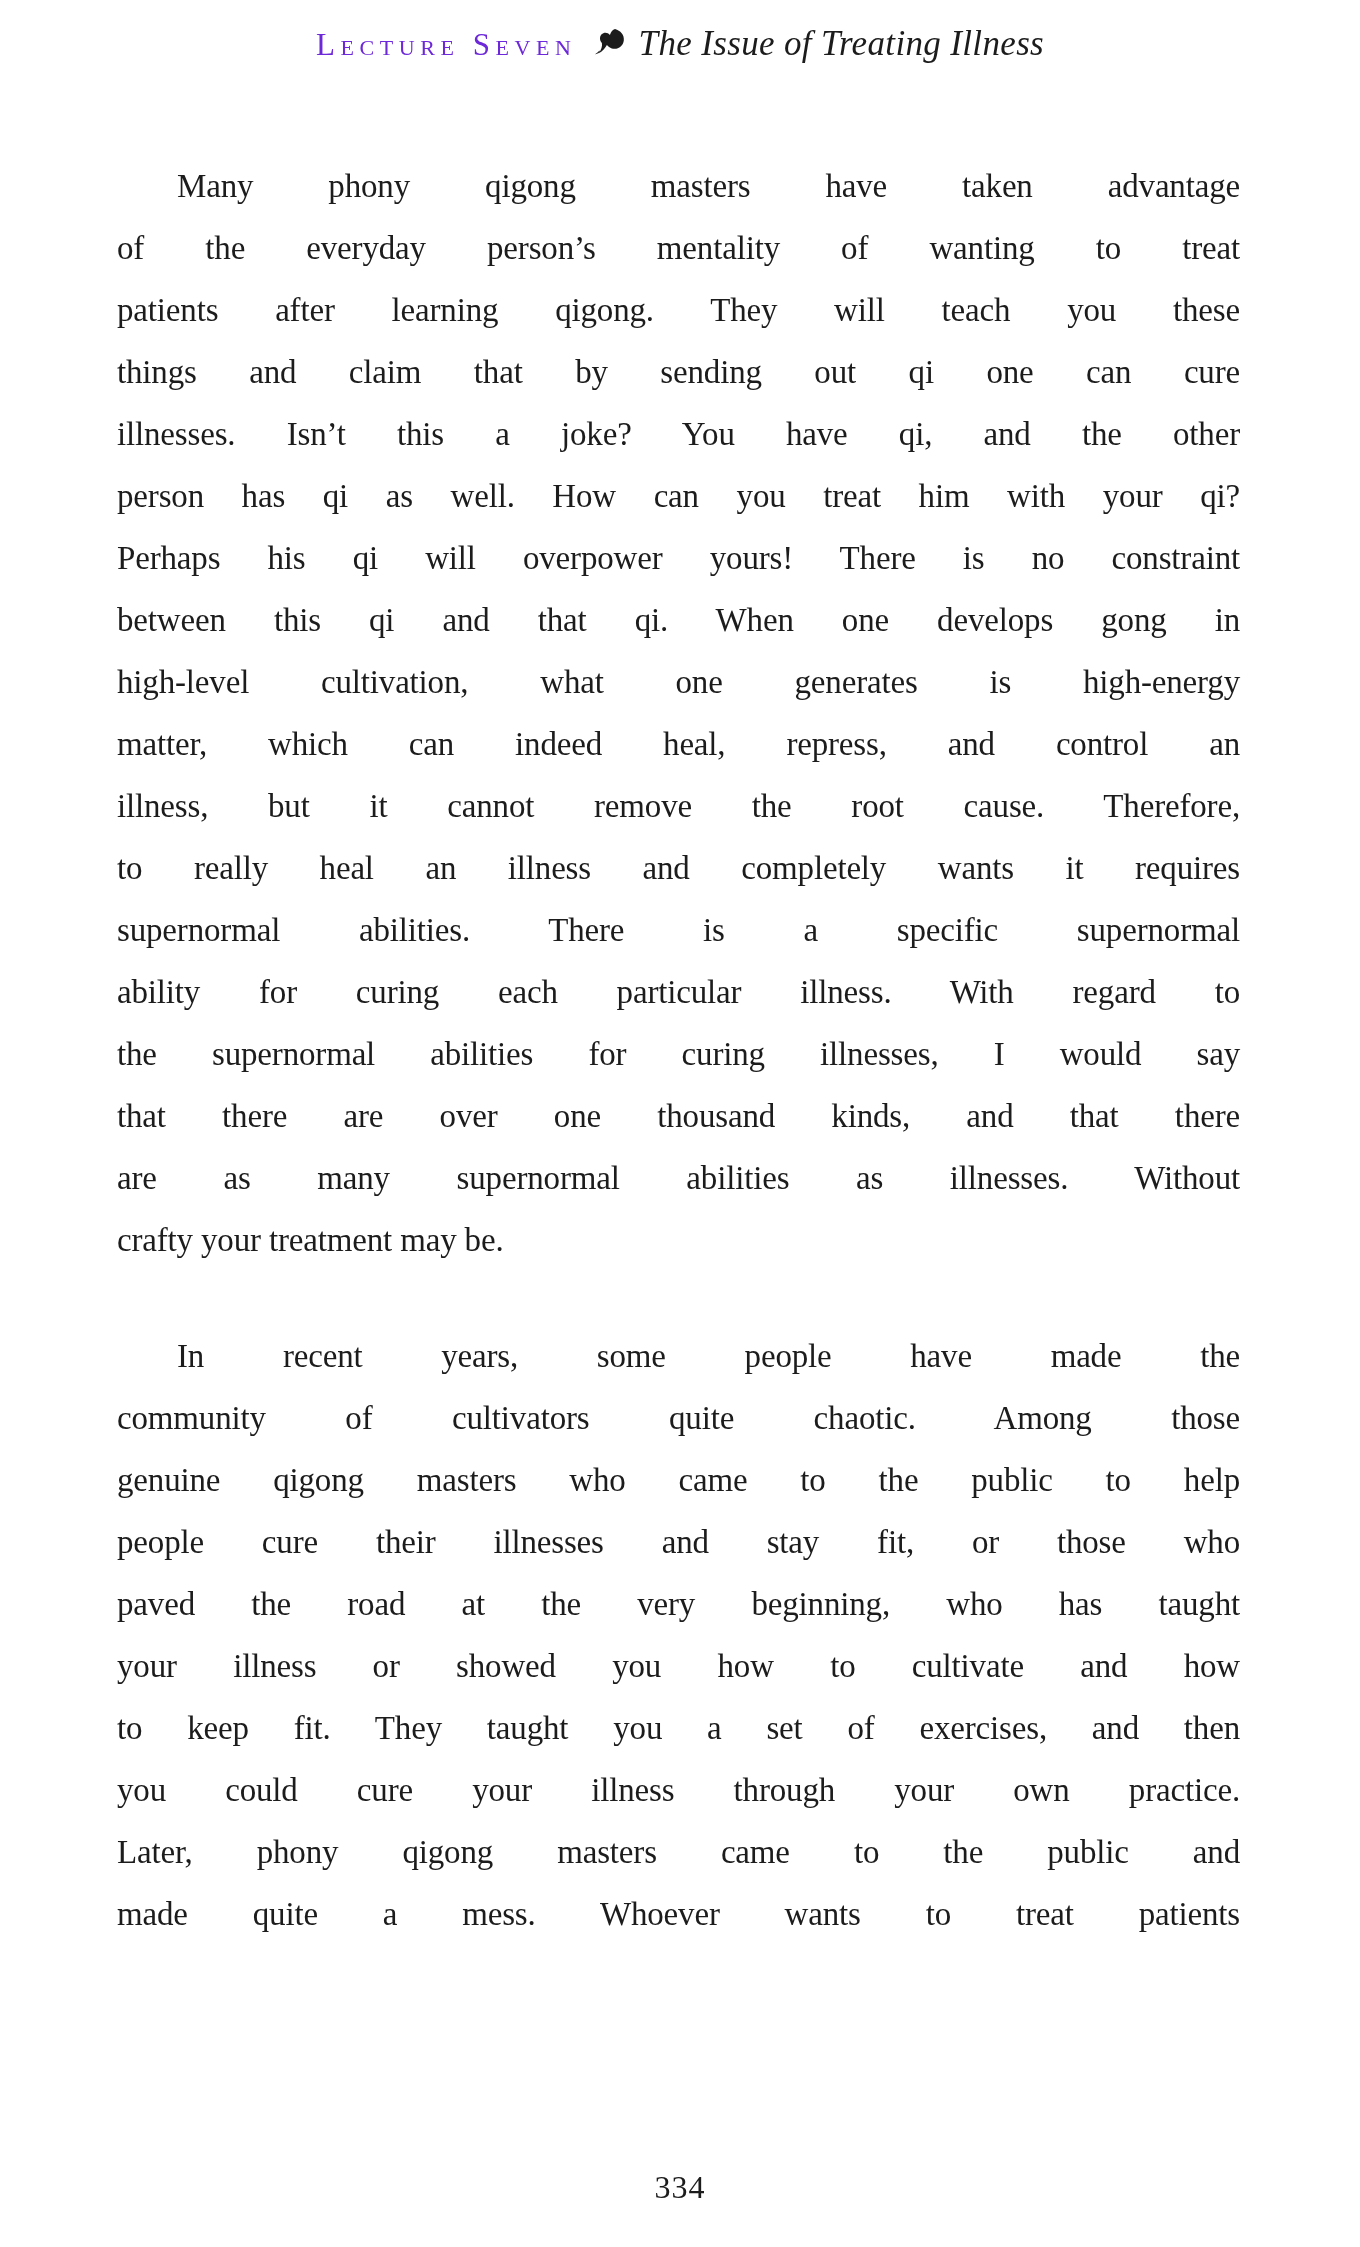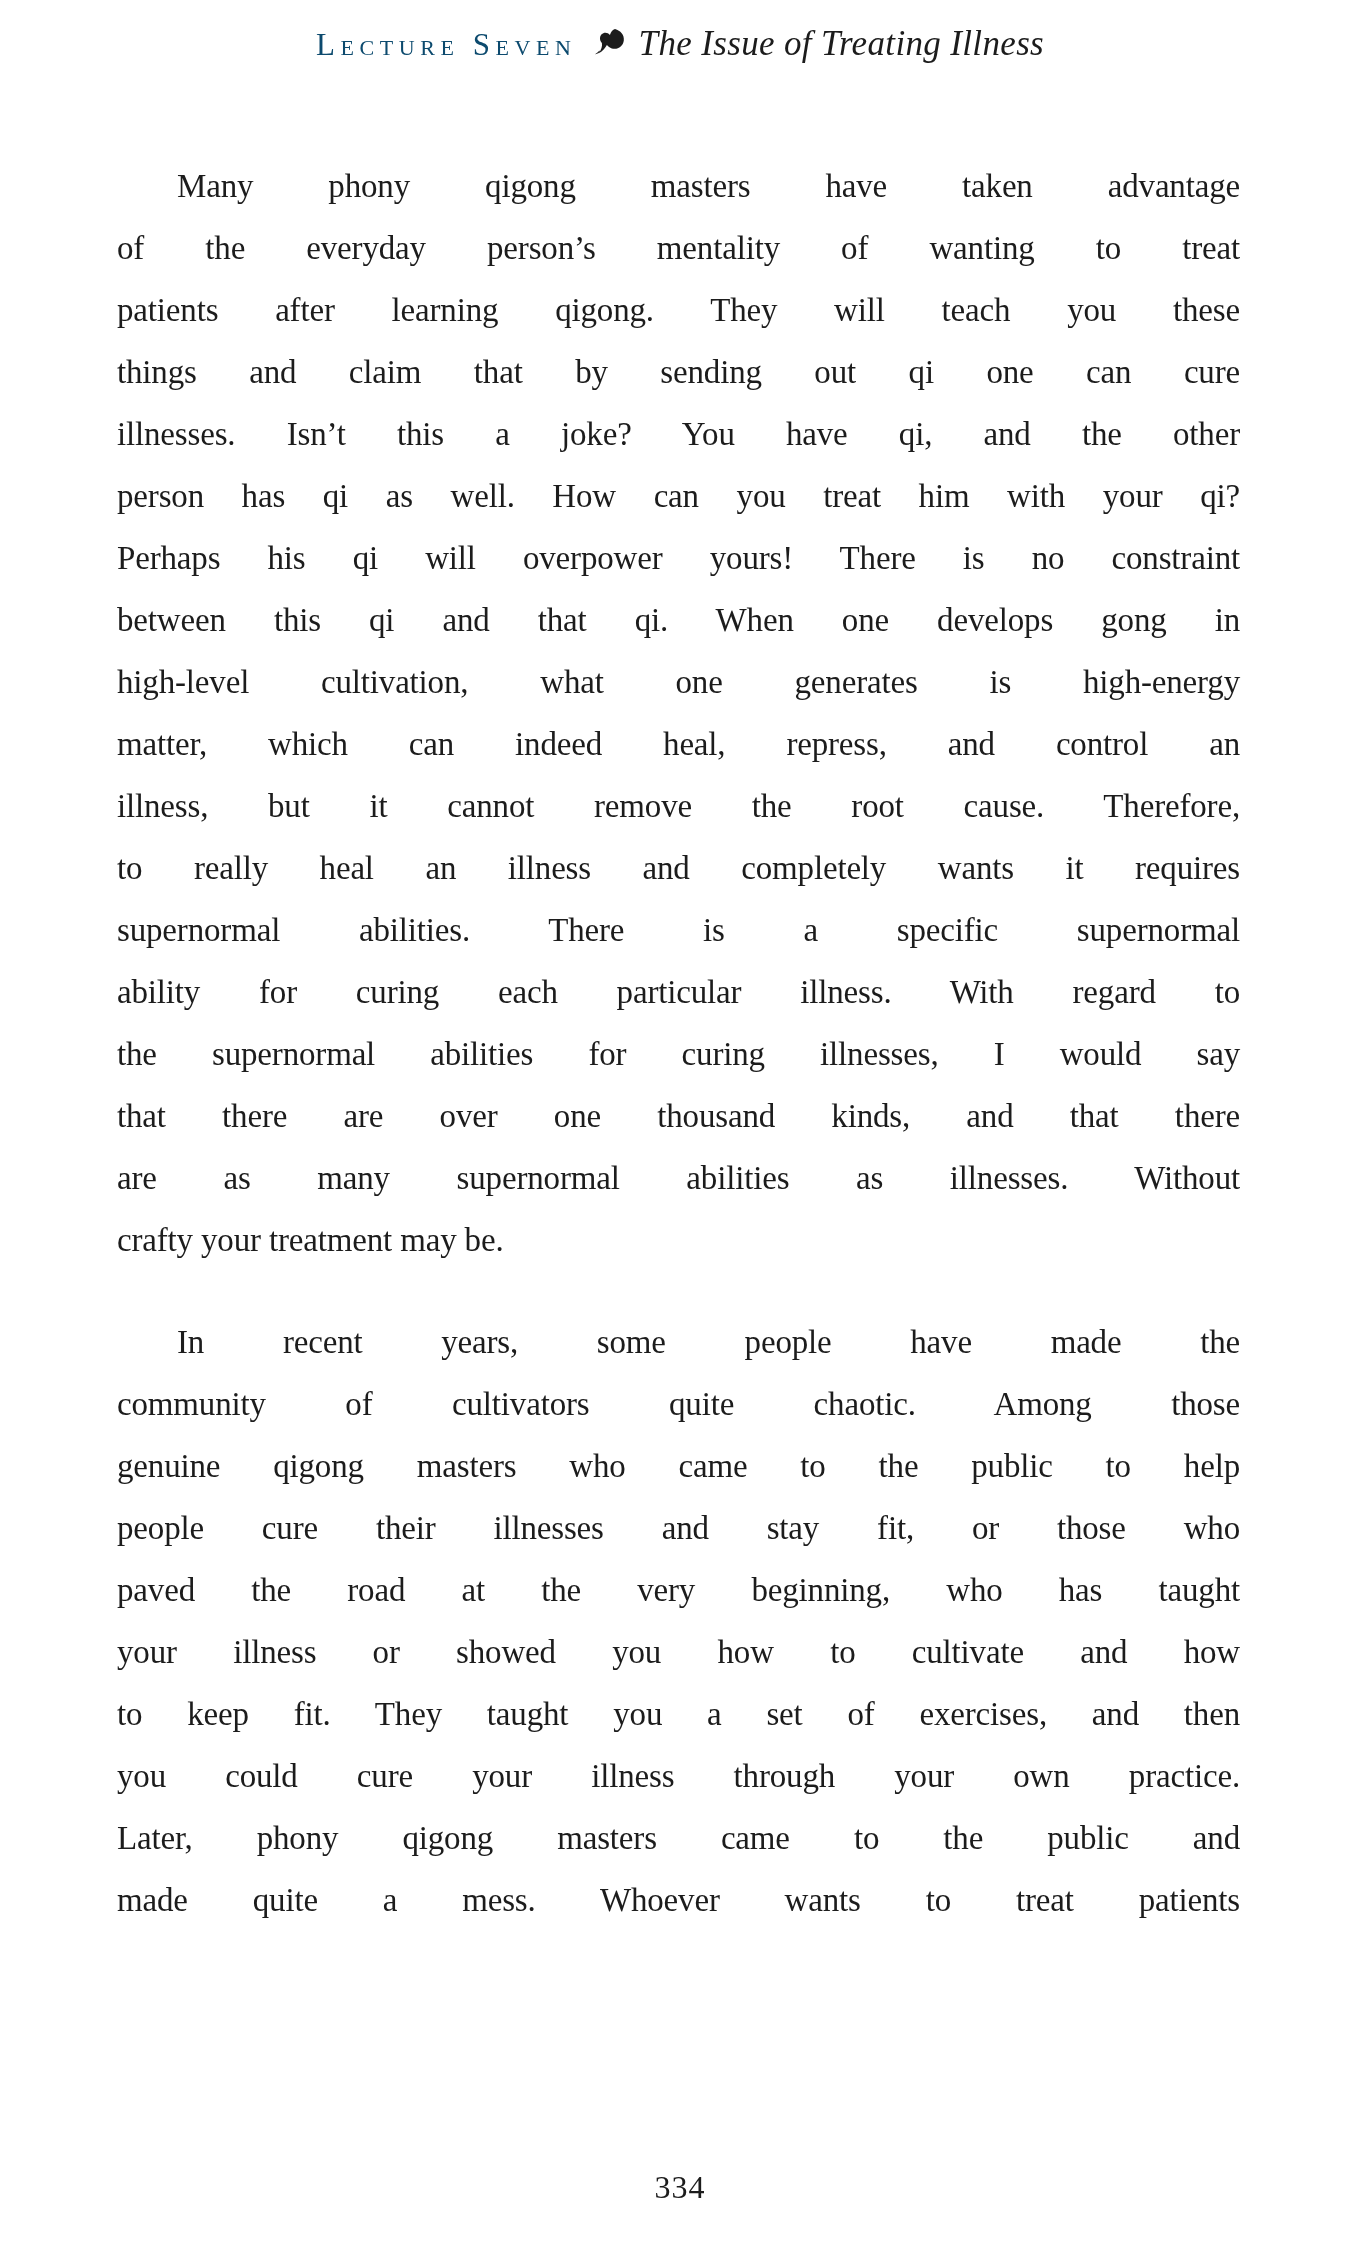--- a/index.html
+++ b/index.html
@@ -17,21 +17,21 @@
     top: 24px;
     left: 0;
     right: 0;
     text-align: center;
     white-space: nowrap;
   }
   .lecture-label {
     font-variant: small-caps;
     font-size: 31px;
     letter-spacing: 0.18em;
-    color: #0c4a6e;
+    color: #6d28d9;
   }
   .ornament {
     display: inline-block;
     vertical-align: -3px;
     margin: 0 12px 0 16px;
     line-height: 0;
   }
   .chapter-title {
     font-style: italic;
     font-size: 35px;
@@ -40,21 +40,21 @@
   }
   .body-text {
     position: absolute;
     top: 155px;
     left: 117px;
     width: 1123px;
     font-size: 33px;
     line-height: 62px;
     letter-spacing: -0.005em;
   }
-  .para + .para { margin-top: 40px; }
+  .para + .para { margin-top: 54px; }
   .text-line {
     text-align: justify;
     text-align-last: justify;
     white-space: normal;
   }
   .text-line.indent { text-indent: 60px; }
   .text-line.last-left { text-align-last: left; }
   .folio {
     position: absolute;
     top: 2156px;

